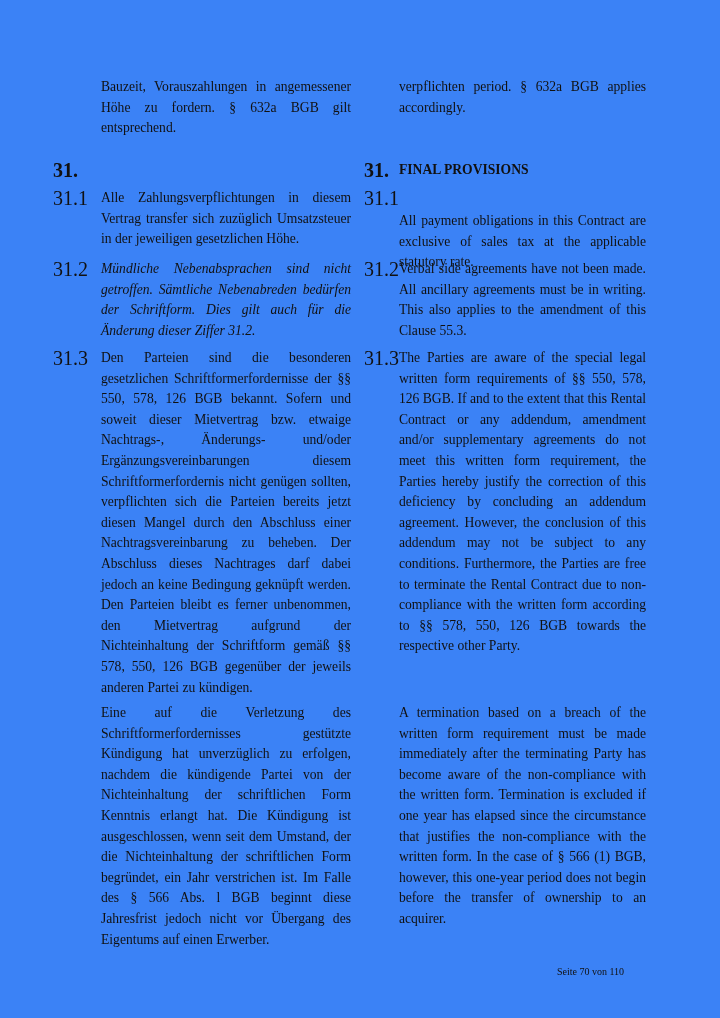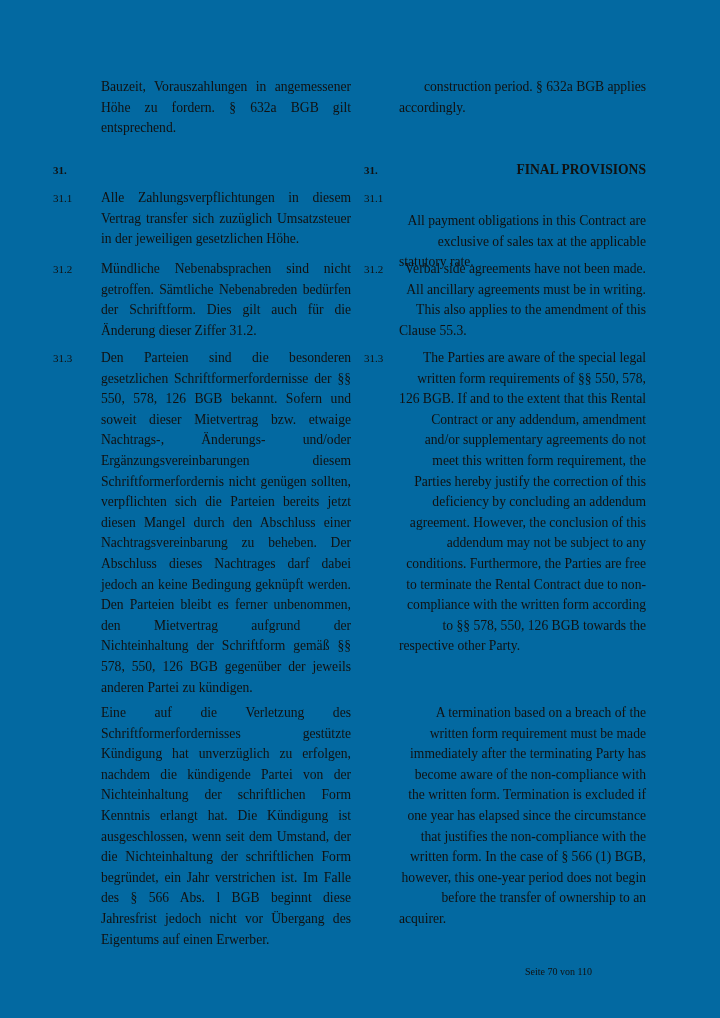--- a/index.html
+++ b/index.html
@@ -1,49 +1,49 @@
 <!DOCTYPE html>
 <html><head>
 <meta charset="utf-8">
 <style>
   html, body { margin:0; padding:0; background:#ffffff; }
   body { width:720px; height:1018px; position:relative; overflow:hidden;
          font-family:"Liberation Serif", "DejaVu Serif", serif; color:#111; }
-  .page { position:absolute; left:0; top:0; width:720px; height:1018px; background:#0369a1; }
+  .page { position:absolute; left:0; top:0; width:720px; height:1018px; background:#3b82f6; }
   .blk { position:absolute; font-size:13.6px; line-height:20.6px; }
-  .num { position:absolute; font-size:11px; line-height:20.6px;text-align:center; }
+  .num { position:absolute; font-size:20px; line-height:20.6px;text-align:center; }
   .just { text-align:justify; text-align-last:left; }
   .lcol { left:101px; width:250px; }
-  .rcol { left:399px; width:247px;text-align:right; }
+  .rcol { left:399px; width:247px; }
   .lnum { left:53px; }
   .rnum { left:364px; }
   .head { font-weight:bold; }
-  .footer { position:absolute; left:525px; top:966px; font-size:10px; }
+  .footer { position:absolute; left:557px; top:966px; font-size:10px; }
 </style>
 </head>
 <body>
 
 <div class="page">
 
   <div class="blk lcol just" style="top:77px;">Bauzeit, Vorauszahlungen in angemessener Höhe zu fordern. § 632a BGB gilt entsprechend.</div>
 
   <div class="num lnum head" style="top:160px;">31.</div>
 
   <div class="num lnum" style="top:188px;">31.1</div>
   <div class="blk lcol just" style="top:188px;">Alle Zahlungsverpflichtungen in diesem Vertrag transfer sich zuzüglich Umsatzsteuer in der jeweiligen gesetzlichen Höhe.</div>
 
   <div class="num lnum" style="top:259px;">31.2</div>
-  <div class="blk lcol just" style="top:259px;">Mündliche Nebenabsprachen sind nicht getroffen. Sämtliche Nebenabreden bedürfen der Schriftform. Dies gilt auch für die Änderung dieser Ziffer 31.2.</div>
+  <div class="blk lcol just" style="top:259px;font-style:italic;">Mündliche Nebenabsprachen sind nicht getroffen. Sämtliche Nebenabreden bedürfen der Schriftform. Dies gilt auch für die Änderung dieser Ziffer 31.2.</div>
 
   <div class="num lnum" style="top:348px;">31.3</div>
   <div class="blk lcol just" style="top:348px;">Den Parteien sind die besonderen gesetzlichen Schriftformerfordernisse der §§ 550, 578, 126 BGB bekannt. Sofern und soweit dieser Mietvertrag bzw. etwaige Nachtrags-, Änderungs- und/oder Ergänzungsvereinbarungen diesem Schriftformerfordernis nicht genügen sollten, verpflichten sich die Parteien bereits jetzt diesen Mangel durch den Abschluss einer Nachtragsvereinbarung zu beheben. Der Abschluss dieses Nachtrages darf dabei jedoch an keine Bedingung geknüpft werden. Den Parteien bleibt es ferner unbenommen, den Mietvertrag aufgrund der Nichteinhaltung der Schriftform gemäß §§ 578, 550, 126 BGB gegenüber der jeweils anderen Partei zu kündigen.</div>
 
   <div class="blk lcol just" style="top:703px;">Eine auf die Verletzung des Schriftformerfordernisses gestützte Kündigung hat unverzüglich zu erfolgen, nachdem die kündigende Partei von der Nichteinhaltung der schriftlichen Form Kenntnis erlangt hat. Die Kündigung ist ausgeschlossen, wenn seit dem Umstand, der die Nichteinhaltung der schriftlichen Form begründet, ein Jahr verstrichen ist. Im Falle des § 566 Abs. l BGB beginnt diese Jahresfrist jedoch nicht vor Übergang des Eigentums auf einen Erwerber.</div>
 
-  <div class="blk rcol just" style="top:77px;">construction period. § 632a BGB applies accordingly.</div>
+  <div class="blk rcol just" style="top:77px;">verpflichten period. § 632a BGB applies accordingly.</div>
 
   <div class="num rnum head" style="top:160px;">31.</div>
   <div class="blk rcol head" style="top:160px;">FINAL PROVISIONS</div>
 
   <div class="num rnum" style="top:188px;">31.1</div>
   <div class="blk rcol just" style="top:188px;margin-top:23px;">All payment obligations in this Contract are exclusive of sales tax at the applicable statutory rate.</div>
 
   <div class="num rnum" style="top:259px;">31.2</div>
   <div class="blk rcol just" style="top:259px;">Verbal side agreements have not been made. All ancillary agreements must be in writing. This also applies to the amendment of this Clause 55.3.</div>
 

